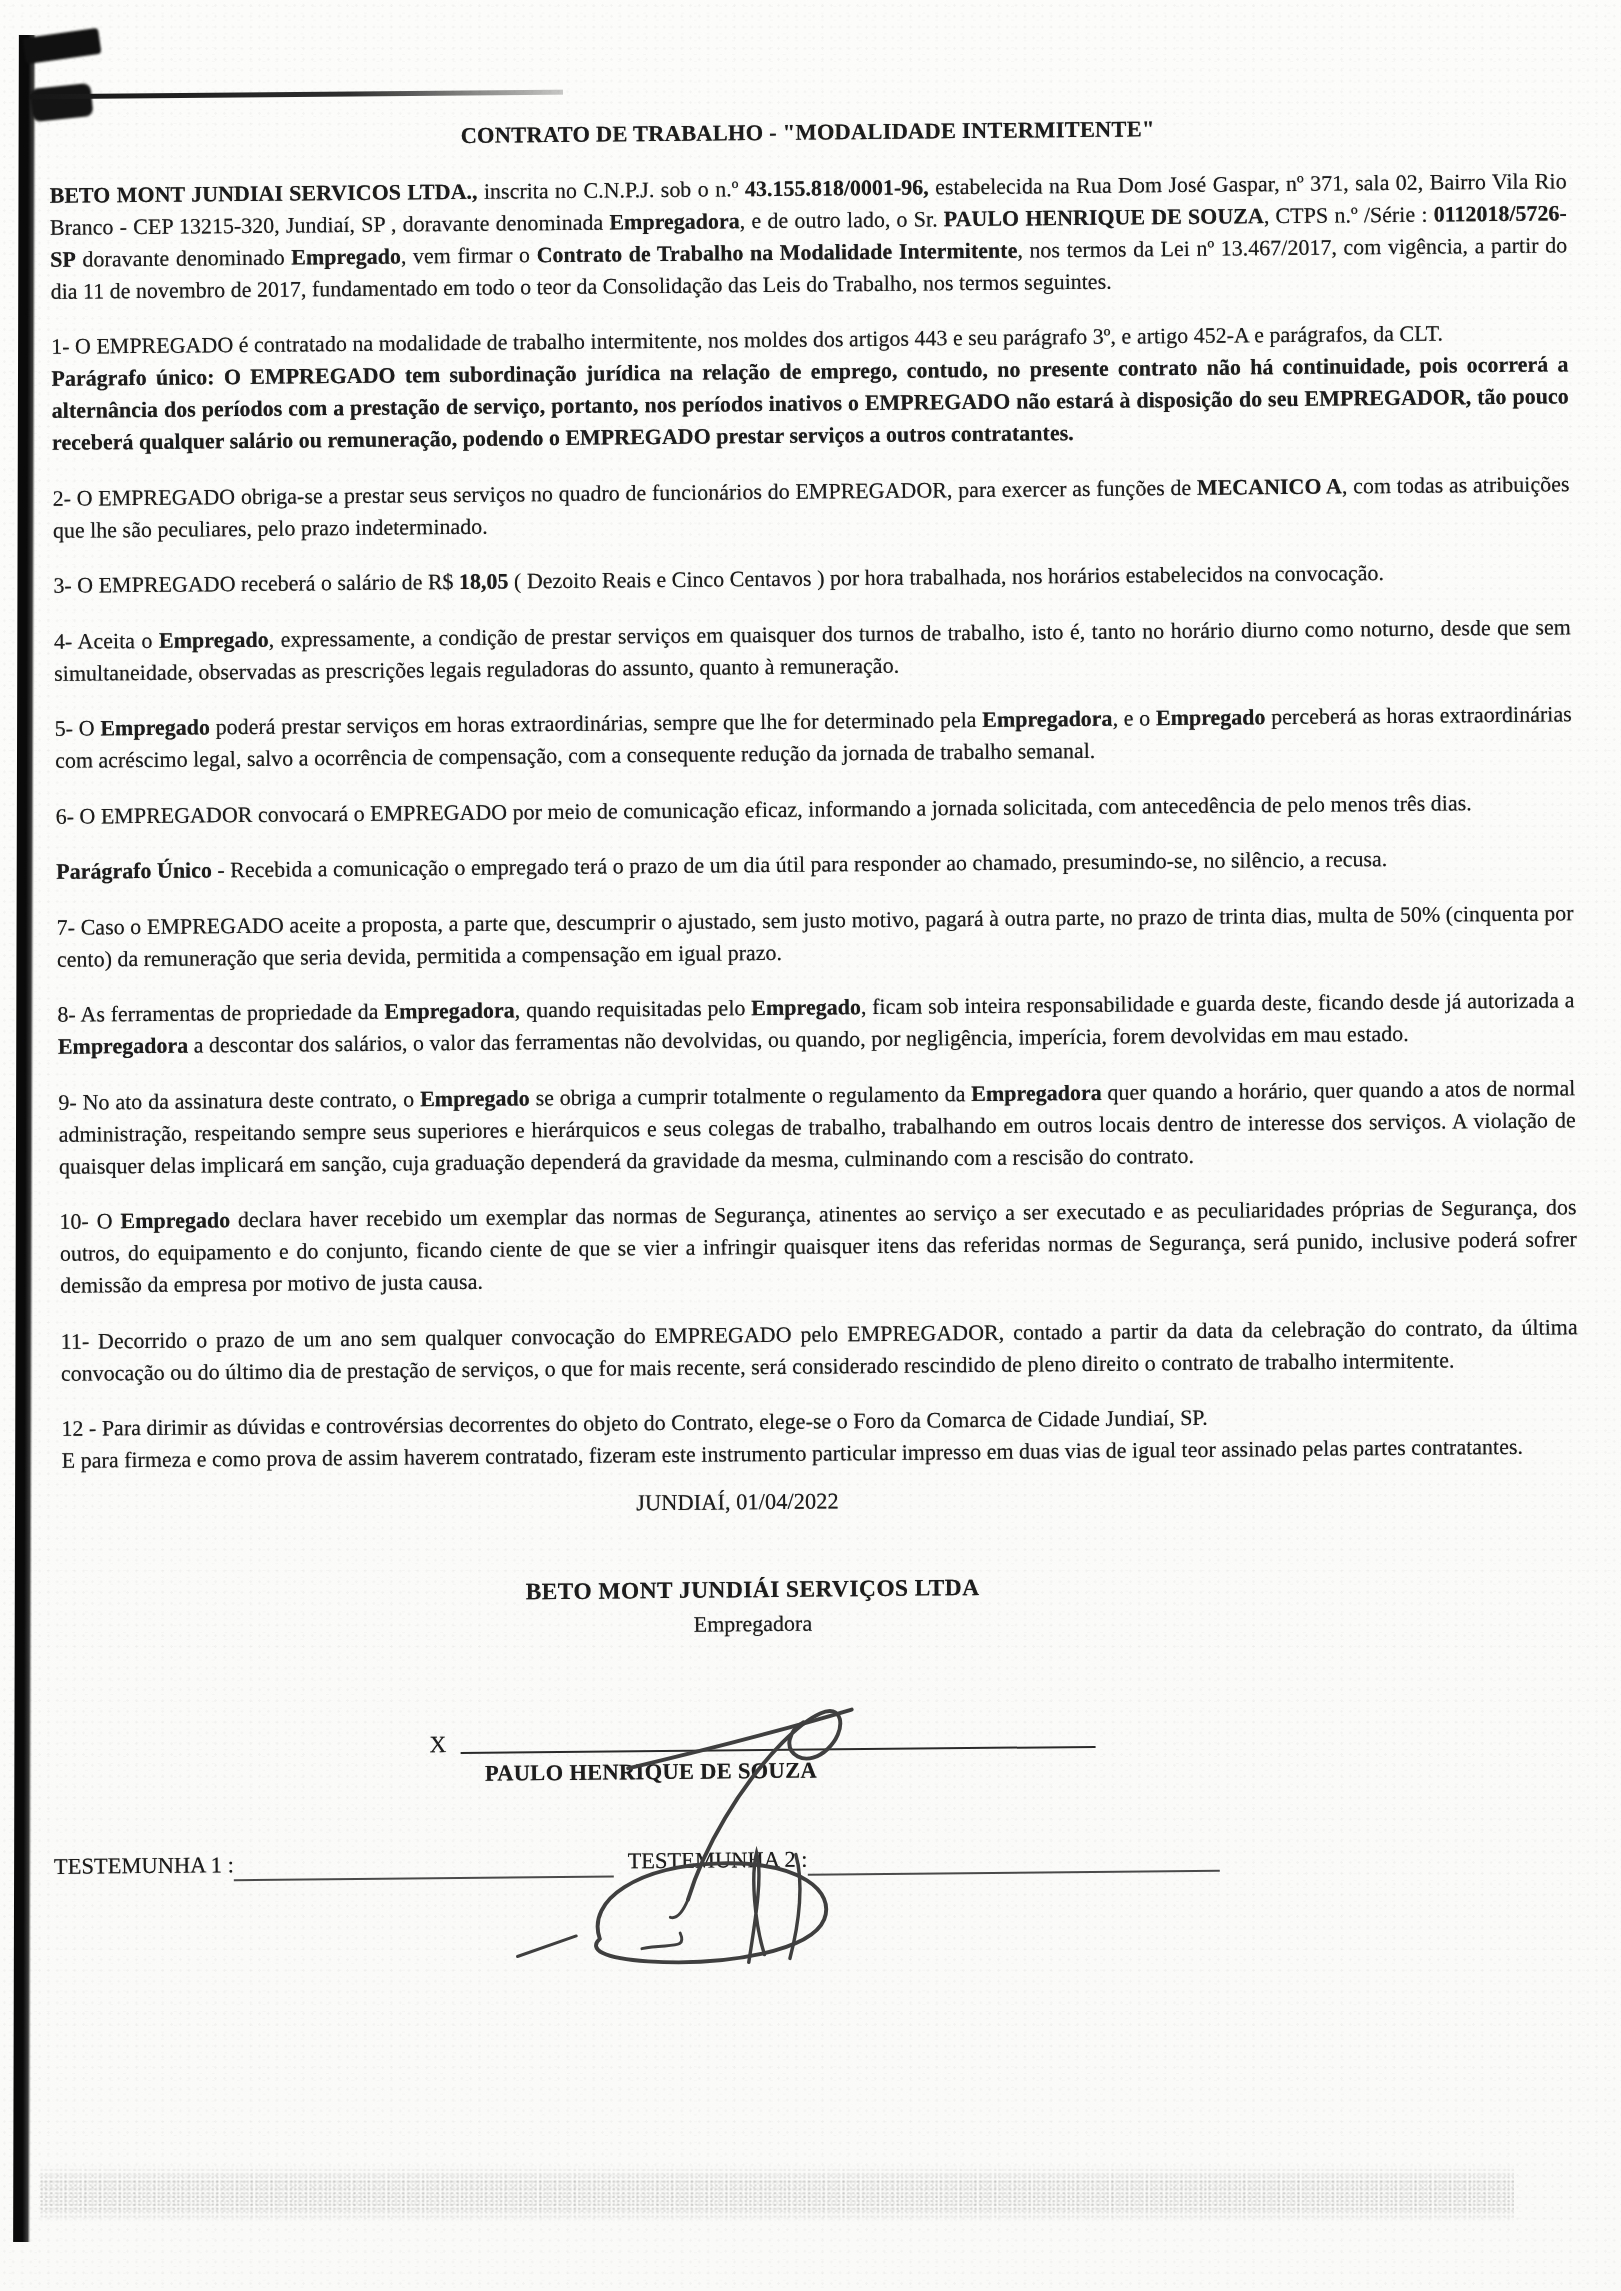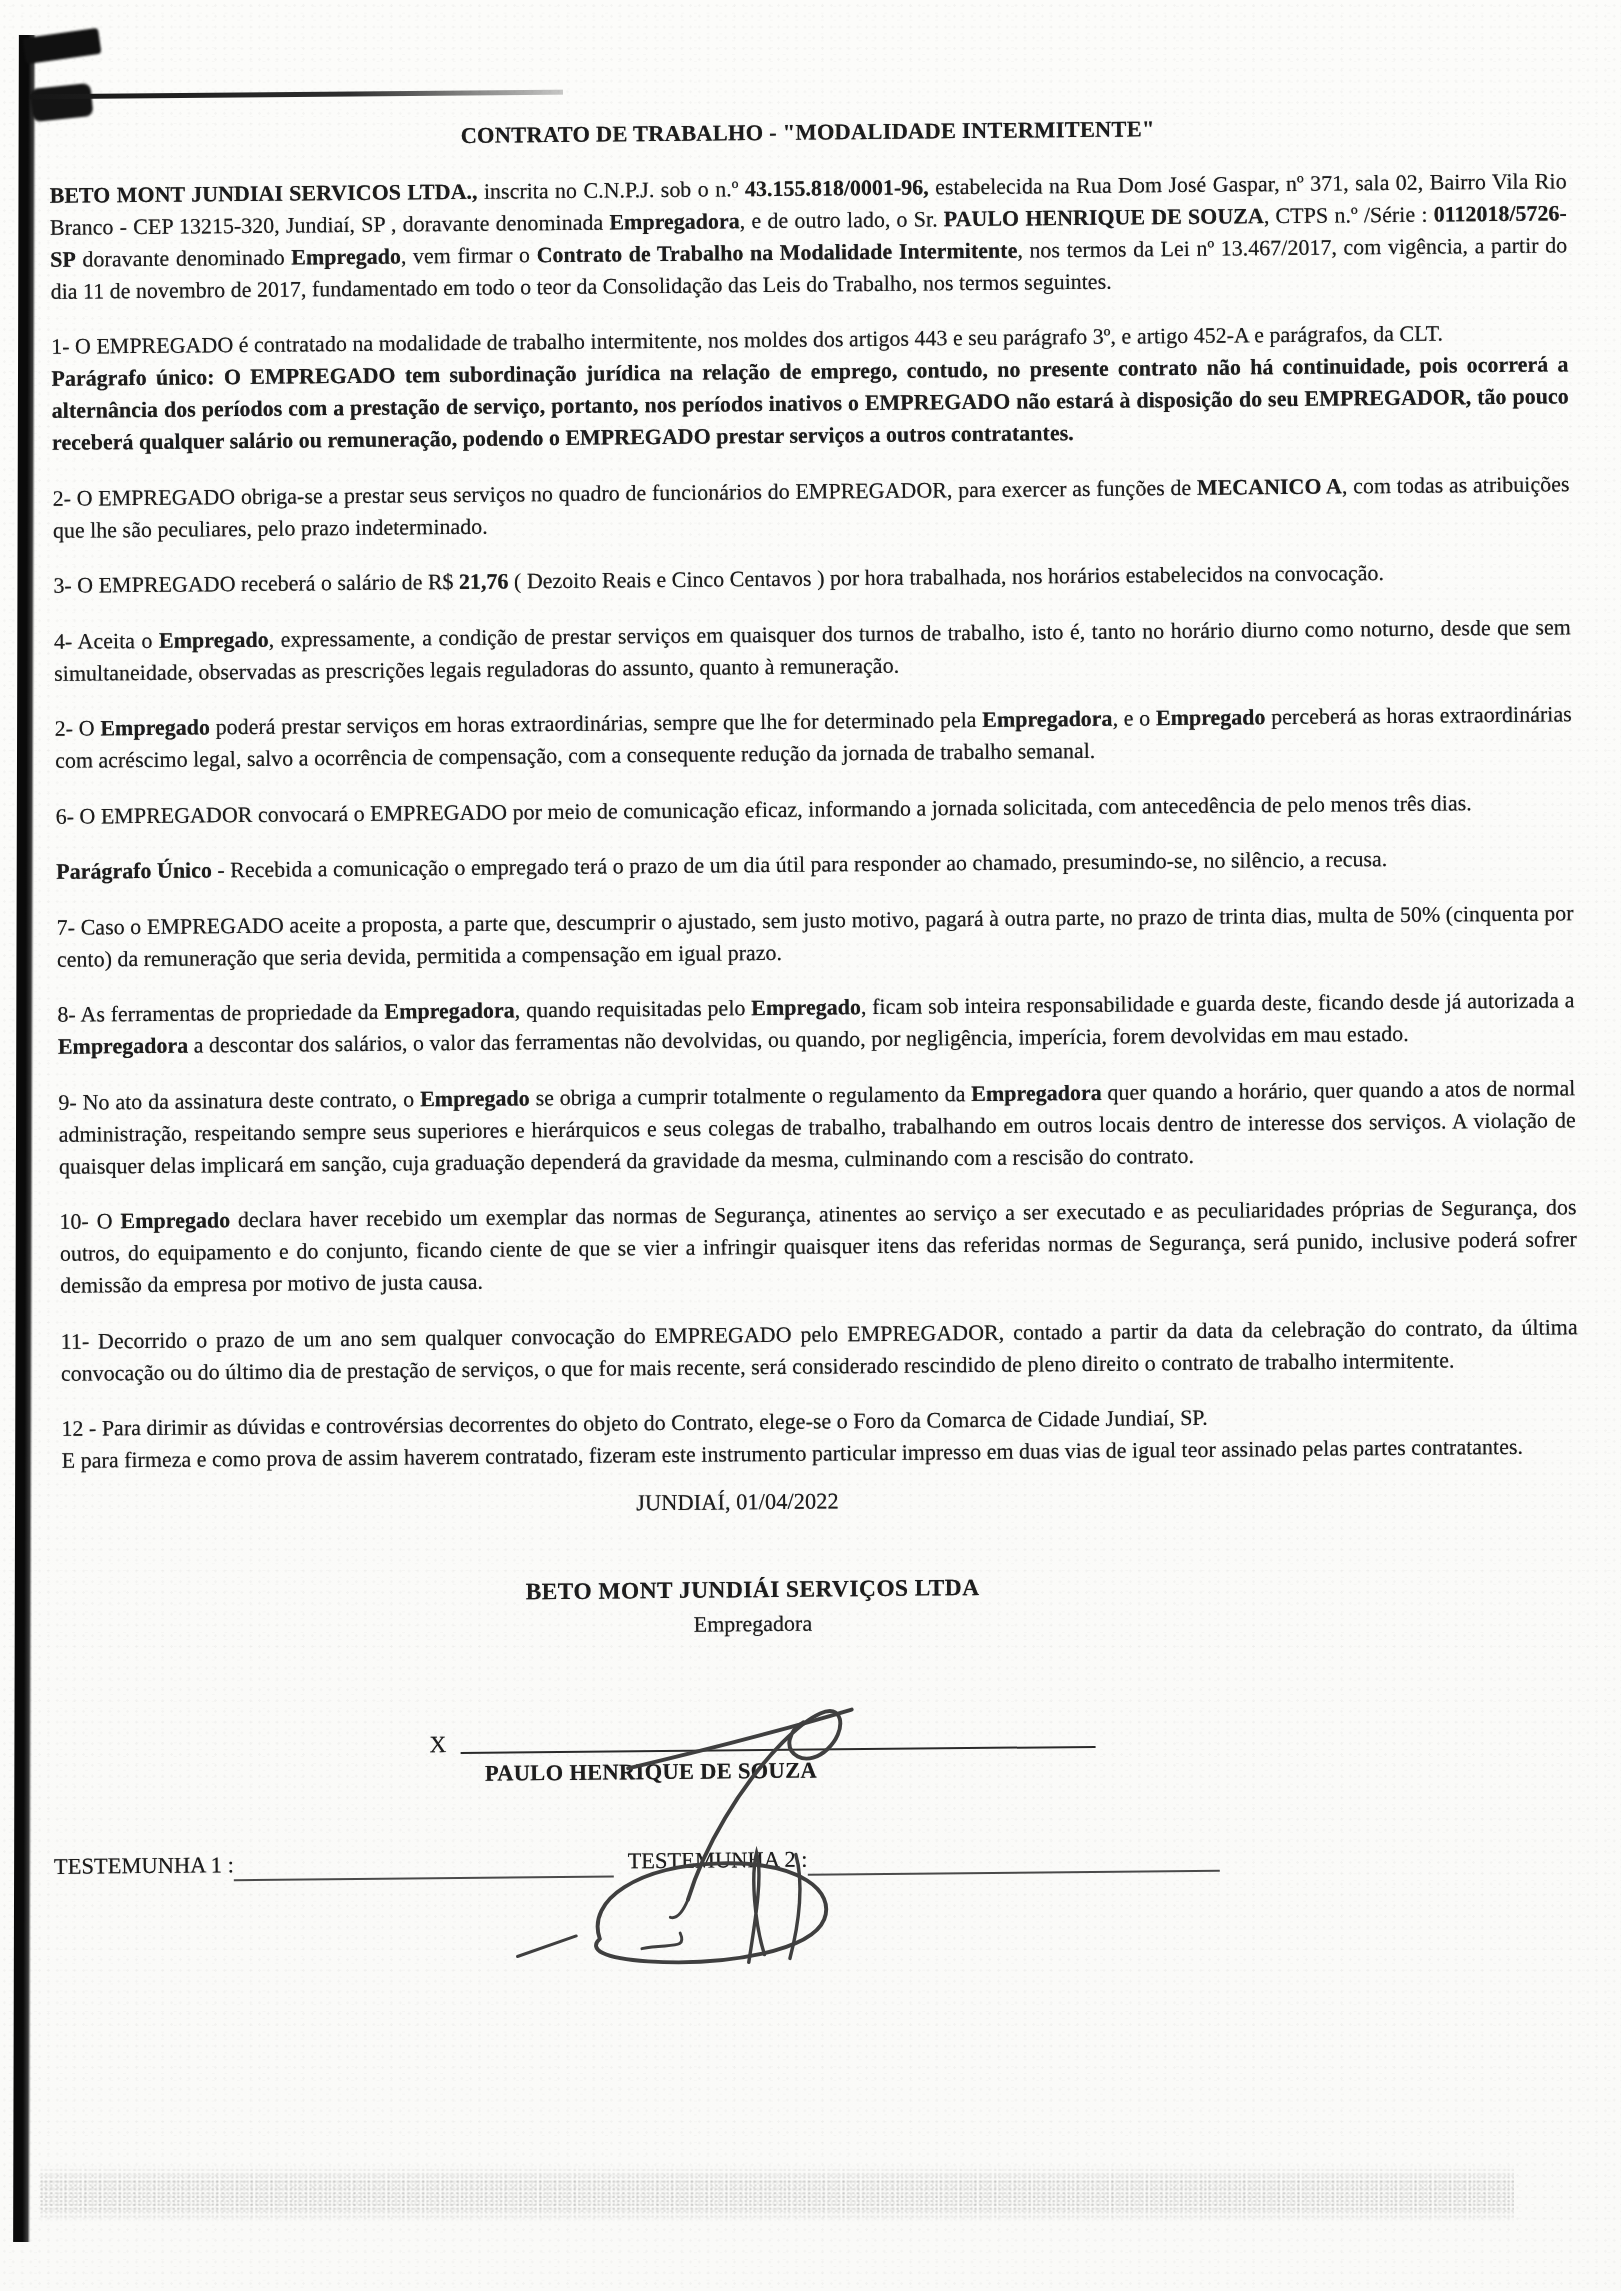--- a/index.html
+++ b/index.html
@@ -98,23 +98,23 @@
   <div class="bottom-noise"></div>
 
   <div class="content">
     <h1 class="doc-title">CONTRATO DE TRABALHO - "MODALIDADE INTERMITENTE"</h1>
 
     <div>
         <p class="para"><b>BETO MONT JUNDIAI SERVICOS LTDA.,</b><span> inscrita no C.N.P.J. sob o n.º </span><b>43.155.818/0001-96,</b><span> estabelecida na Rua Dom José Gaspar, nº 371,  sala 02, Bairro Vila Rio Branco - CEP 13215-320, Jundiaí, SP ,  doravante denominada </span><b>Empregadora</b><span>, e de outro lado, o Sr. </span><b>PAULO HENRIQUE DE SOUZA</b><span>, CTPS  n.º /Série : </span><b>0112018/5726-SP</b><span> doravante denominado </span><b>Empregado</b><span>,  vem firmar o </span><b>Contrato de Trabalho na Modalidade Intermitente</b><span>, nos termos da Lei nº 13.467/2017, com vigência, a partir do dia 11 de novembro de 2017, fundamentado em todo o teor da Consolidação das Leis do Trabalho, nos termos seguintes.</span></p>
         <p class="para"><span>1- O EMPREGADO é contratado na modalidade de trabalho intermitente, nos moldes dos artigos 443 e seu parágrafo 3º, e artigo 452-A e parágrafos, da CLT.</span></p>
         <p class="para tight"><b>Parágrafo único: O EMPREGADO tem subordinação jurídica na relação de emprego, contudo, no presente contrato não há continuidade, pois ocorrerá a alternância dos períodos com a prestação de serviço, portanto, nos períodos inativos o EMPREGADO não estará à disposição do seu EMPREGADOR, tão pouco receberá qualquer salário ou remuneração, podendo o EMPREGADO  prestar serviços a outros contratantes.</b></p>
         <p class="para"><span>2- O EMPREGADO obriga-se a prestar seus serviços no quadro de funcionários do EMPREGADOR, para exercer as funções de </span><b>MECANICO A</b><span>, com todas as atribuições que lhe são peculiares, pelo prazo indeterminado.</span></p>
-        <p class="para"><span>3- O EMPREGADO receberá o salário de R$ </span><b>21,76</b><span> ( Dezoito Reais  e Cinco Centavos  ) por hora trabalhada, nos horários estabelecidos na convocação.</span></p>
+        <p class="para"><span>3- O EMPREGADO receberá o salário de R$ </span><b>18,05</b><span> ( Dezoito Reais  e Cinco Centavos  ) por hora trabalhada, nos horários estabelecidos na convocação.</span></p>
         <p class="para"><span>4- Aceita o </span><b>Empregado</b><span>, expressamente, a condição de prestar serviços em quaisquer dos turnos de trabalho, isto é, tanto no horário diurno como noturno, desde que sem simultaneidade, observadas as prescrições legais reguladoras do assunto, quanto à remuneração.</span></p>
-        <p class="para"><span>2- O </span><b>Empregado</b><span> poderá prestar serviços em horas extraordinárias, sempre que lhe for determinado pela </span><b>Empregadora</b><span>, e o </span><b>Empregado</b><span> perceberá as horas extraordinárias com acréscimo legal, salvo a ocorrência de compensação, com a consequente redução da jornada de trabalho semanal.</span></p>
+        <p class="para"><span>5- O </span><b>Empregado</b><span> poderá prestar serviços em horas extraordinárias, sempre que lhe for determinado pela </span><b>Empregadora</b><span>, e o </span><b>Empregado</b><span> perceberá as horas extraordinárias com acréscimo legal, salvo a ocorrência de compensação, com a consequente redução da jornada de trabalho semanal.</span></p>
         <p class="para"><span>6- O EMPREGADOR convocará o EMPREGADO por meio de comunicação eficaz, informando a jornada solicitada, com antecedência de pelo menos três dias.</span></p>
         <p class="para"><b>Parágrafo Único</b><span> - Recebida a comunicação o empregado terá o prazo de um dia útil para responder ao chamado, presumindo-se, no silêncio, a recusa.</span></p>
         <p class="para"><span>7- Caso o EMPREGADO aceite a proposta, a parte que, descumprir o ajustado,  sem justo motivo, pagará à outra parte, no prazo de trinta dias, multa de 50% (cinquenta por cento) da remuneração que seria devida, permitida a compensação em igual prazo.</span></p>
         <p class="para"><span>8- As ferramentas de propriedade da </span><b>Empregadora</b><span>, quando requisitadas pelo </span><b>Empregado</b><span>, ficam sob inteira responsabilidade e guarda deste, ficando desde já autorizada a </span><b>Empregadora</b><span> a descontar dos salários, o valor das ferramentas não devolvidas, ou quando, por negligência, imperícia, forem devolvidas em mau estado.</span></p>
         <p class="para"><span>9- No ato da assinatura deste contrato, o </span><b>Empregado</b><span> se obriga a cumprir totalmente o regulamento da </span><b>Empregadora</b><span> quer quando a horário, quer quando a atos de normal administração, respeitando sempre seus superiores e hierárquicos e seus colegas de trabalho, trabalhando em outros locais dentro de interesse dos serviços. A violação de quaisquer delas implicará em sanção, cuja graduação dependerá da gravidade da mesma, culminando com a rescisão do contrato.</span></p>
         <p class="para"><span>10- O </span><b>Empregado</b><span> declara haver recebido um exemplar das normas de Segurança, atinentes ao serviço a ser executado e as peculiaridades próprias de Segurança, dos outros, do equipamento e do conjunto, ficando ciente de que se vier a infringir quaisquer itens das referidas normas de Segurança, será punido, inclusive poderá sofrer demissão da empresa por motivo de justa causa.</span></p>
         <p class="para"><span>11- Decorrido o prazo de um ano sem qualquer convocação do EMPREGADO pelo EMPREGADOR, contado a partir da data da celebração do contrato, da última convocação ou do último dia de prestação de serviços, o que for mais recente, será considerado rescindido de pleno direito o contrato de trabalho intermitente.</span></p>
         <p class="para"><span>12 - Para dirimir as dúvidas e controvérsias decorrentes do objeto do Contrato, elege-se o Foro da Comarca de Cidade Jundiaí, SP.</span></p>
         <p class="para tight"><span>E para firmeza e como prova de assim haverem contratado, fizeram este instrumento particular impresso em duas vias de igual teor assinado pelas partes contratantes.</span></p>
       </div>

